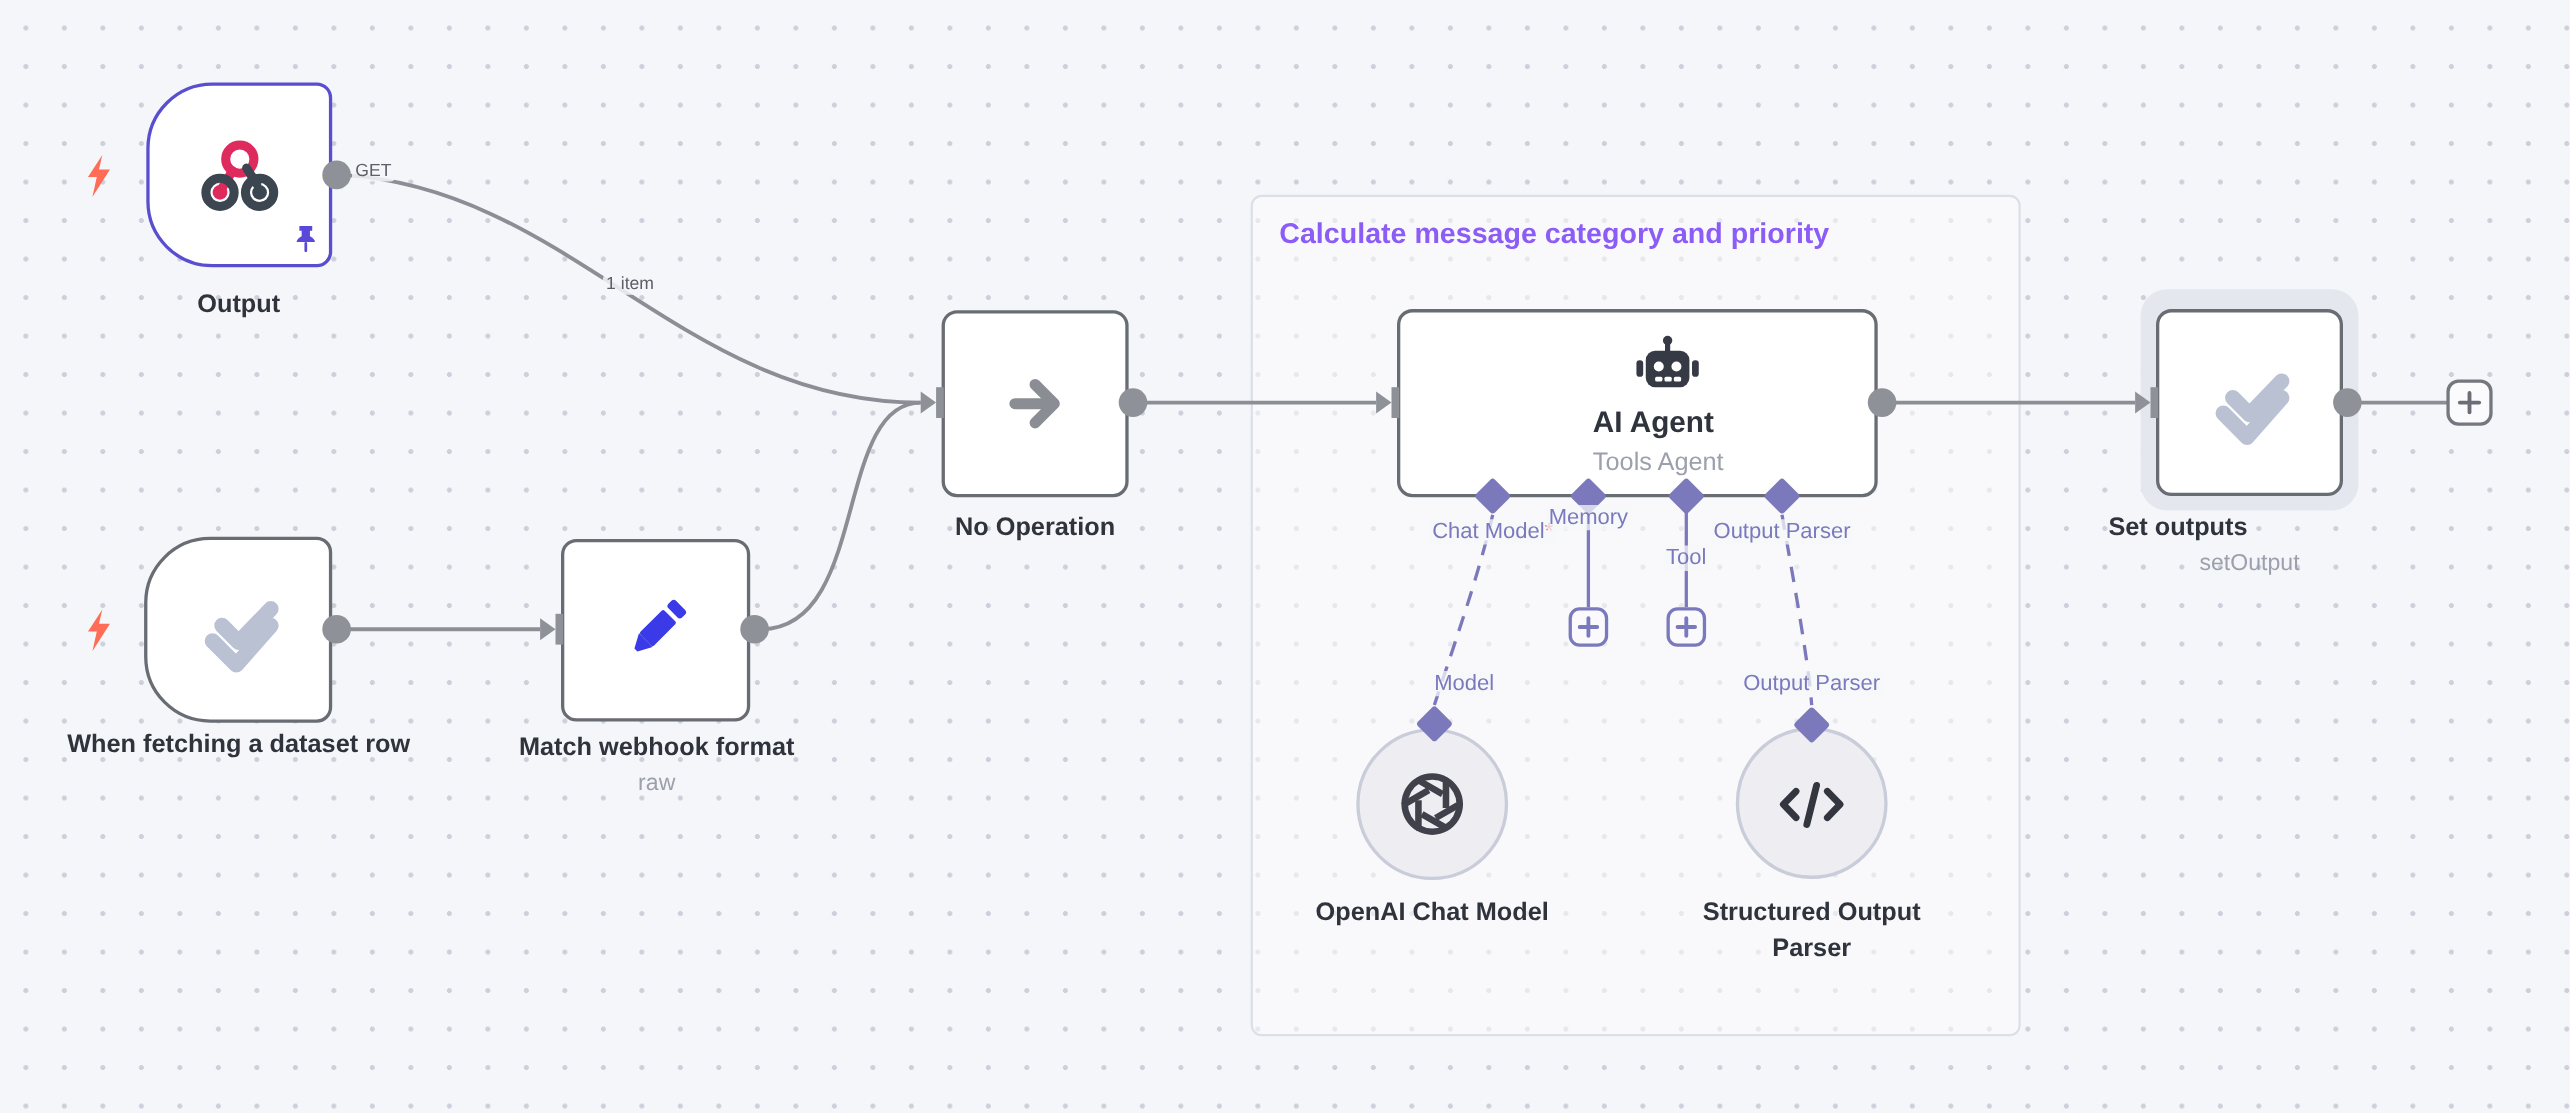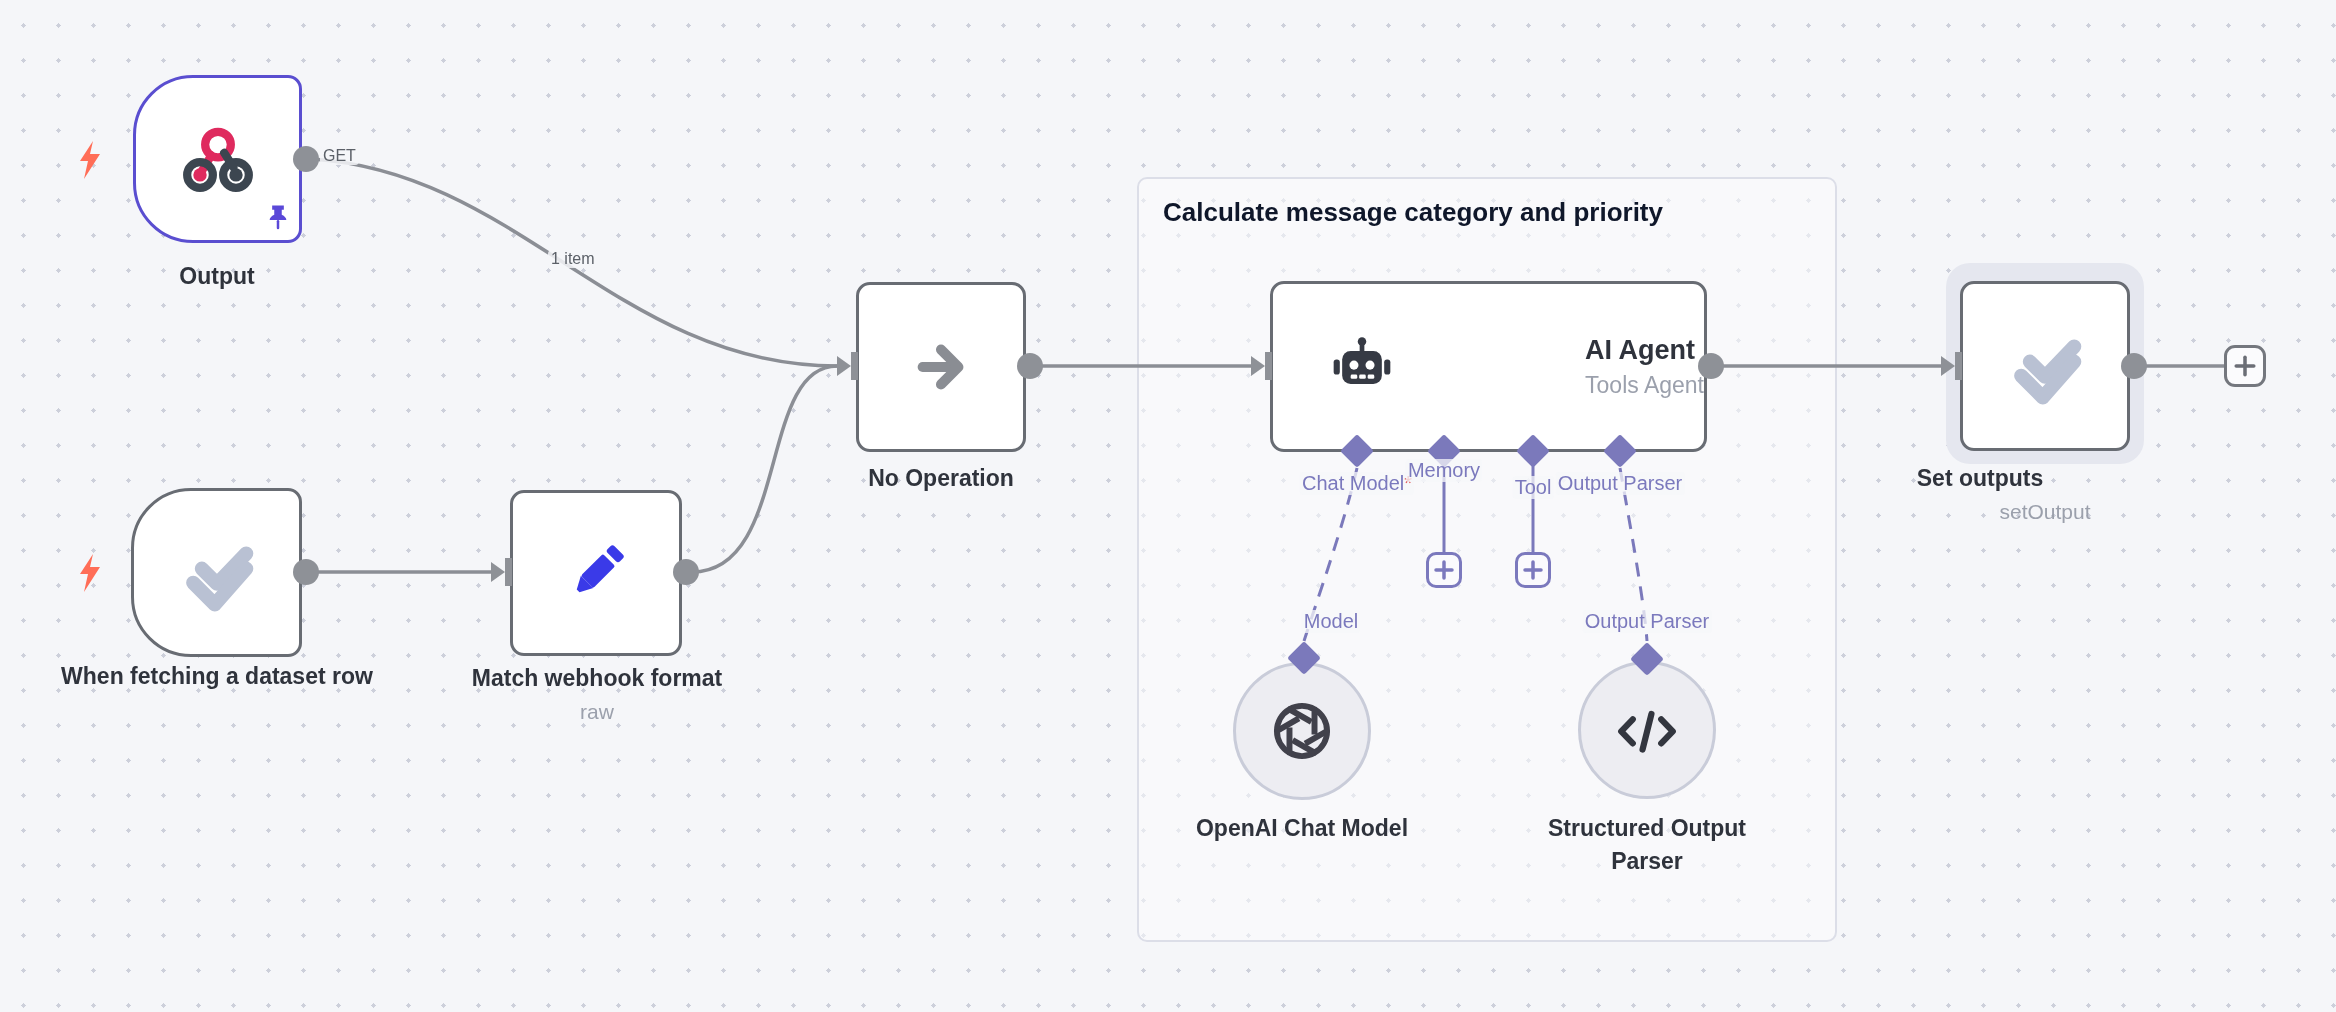--- a/index.html
+++ b/index.html
@@ -11,21 +11,21 @@
     background-size:35px 35px;background-position:6px 8px;
   }
   
   .group-box{
     position:absolute;left:1137px;top:177px;width:696px;height:761px;
     background:rgba(252,252,254,0.55);
     border:2px solid #dcdee8;border-radius:10px;z-index:1;
   }
   .group-title{
     position:absolute;left:24px;top:18px;
-    font-size:26px;font-weight:700;color:#0f172a;white-space:nowrap;
+    font-size:26px;font-weight:700;color:#8b5cf6;white-space:nowrap;
   }
   
   svg.edges{position:absolute;left:0;top:0;z-index:2;}
   
   .node{
     position:absolute;background:#ffffff;border:3px solid #686c73;
     box-sizing:border-box;z-index:3;display:flex;align-items:center;justify-content:center;
   }
   .sq{border-radius:14px;}
   .trigger{border-radius:60px 14px 14px 60px;}
@@ -184,21 +184,21 @@
     </g>
   </svg>
 </div>
 <div class="endpoint" style="left:1030px;top:366px;"></div>
 <div class="node-label" style="left:941px;top:462px;">No Operation</div>
 
 <div class="inport" style="left:1251px;top:352px;">
     <div class="tri"></div>
     <div class="bar"></div>
   </div>
-<div class="node sq" style="left:1270px;top:281px;width:437px;height:171px;justify-content:space-between;">
+<div class="node sq" style="left:1270px;top:281px;width:437px;height:171px;justify-content:center;flex-direction:column;">
   <svg style="margin-left:55px;" width="68" height="68" viewBox="0 0 72 72">
     <g fill="#363a44">
       <circle cx="36" cy="9" r="4.5"></circle>
       <rect x="33.5" y="11" width="5" height="9"></rect>
       <rect x="15" y="19" width="42" height="35" rx="9"></rect>
       <rect x="6" y="28" width="6.5" height="16" rx="3"></rect>
       <rect x="59.5" y="28" width="6.5" height="16" rx="3"></rect>
     </g>
     <g fill="#ffffff">
       <circle cx="27.5" cy="34" r="4.8"></circle>
@@ -214,21 +214,21 @@
   </div>
 </div>
 <div class="endpoint" style="left:1711px;top:366px;"></div>
 
 <div class="diamond" style="left:1357px;top:451px;"></div>
 <div class="diamond" style="left:1444px;top:451px;"></div>
 <div class="diamond" style="left:1533px;top:451px;"></div>
 <div class="diamond" style="left:1620px;top:451px;"></div>
 <div class="portlabel" style="left:1357px;top:472px;"><span>Chat Model</span><span class="req">*</span></div>
 <div class="portlabel" style="left:1444px;top:459px;">Memory</div>
-<div class="portlabel" style="left:1533px;top:476px;">Tool</div>
+<div class="portlabel" style="left:1533px;top:496px;">Tool</div>
 <div class="portlabel" style="left:1620px;top:472px;">Output Parser</div>
 
 <div class="plusbtn" style="left:1444px;top:570px;">
   <svg width="20" height="20" viewBox="0 0 20 20">
       <g stroke="#7b79bd" stroke-width="3.5" stroke-linecap="round">
         <path d="M10 2 V18"></path>
         <path d="M2 10 H18"></path>
       </g>
     </svg>
 </div>

